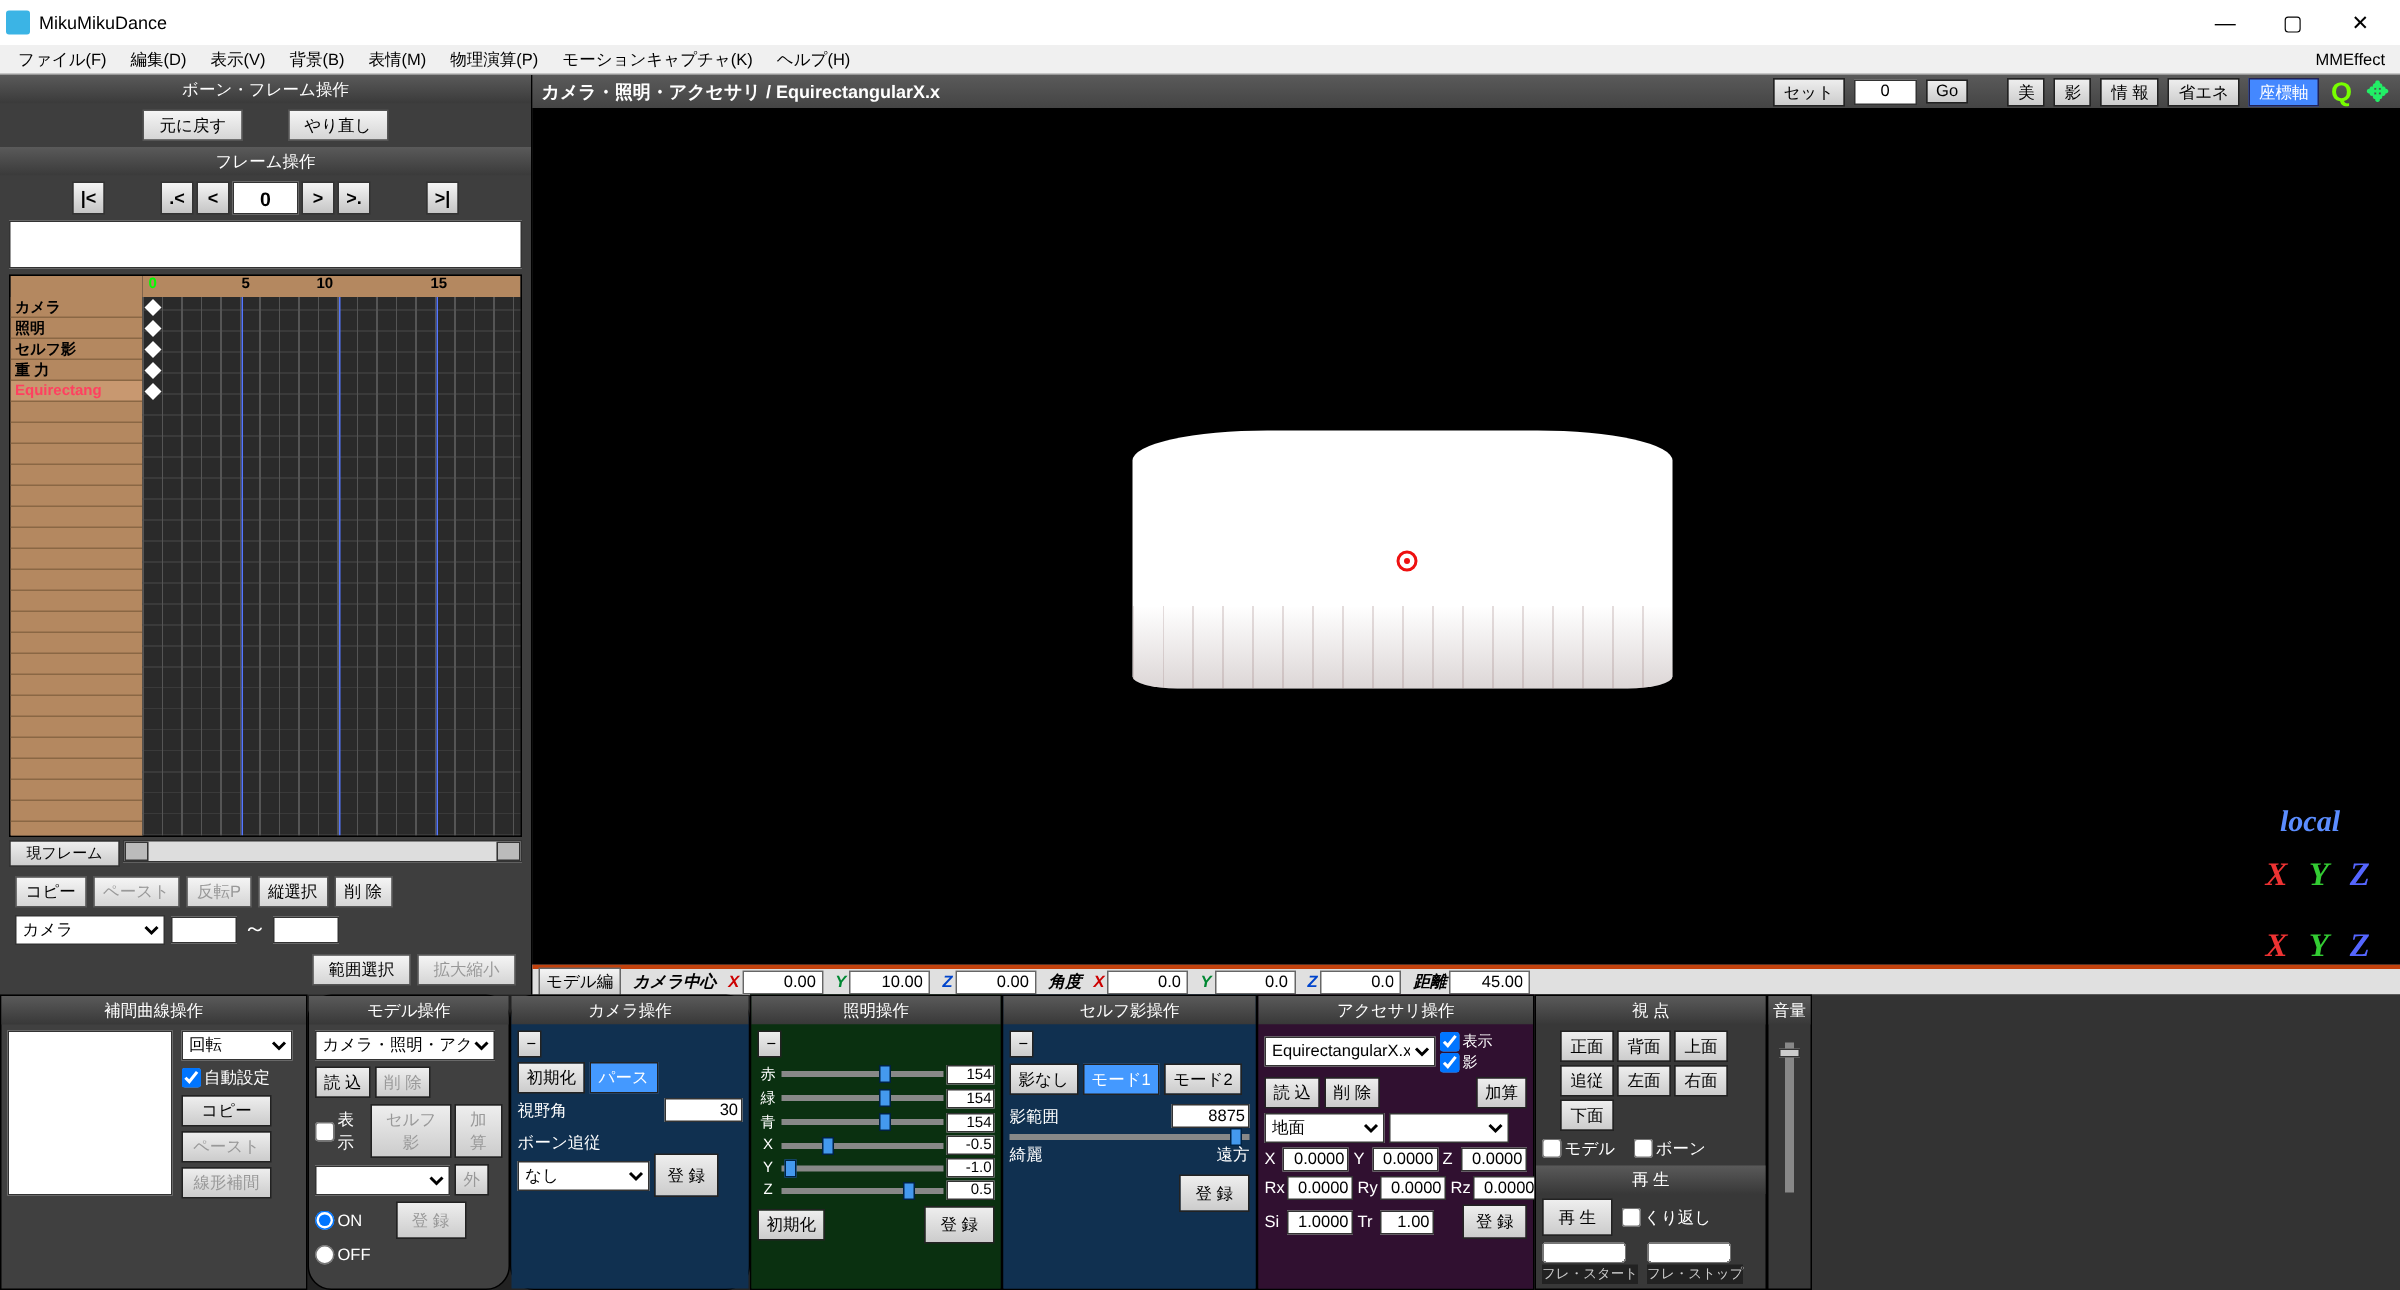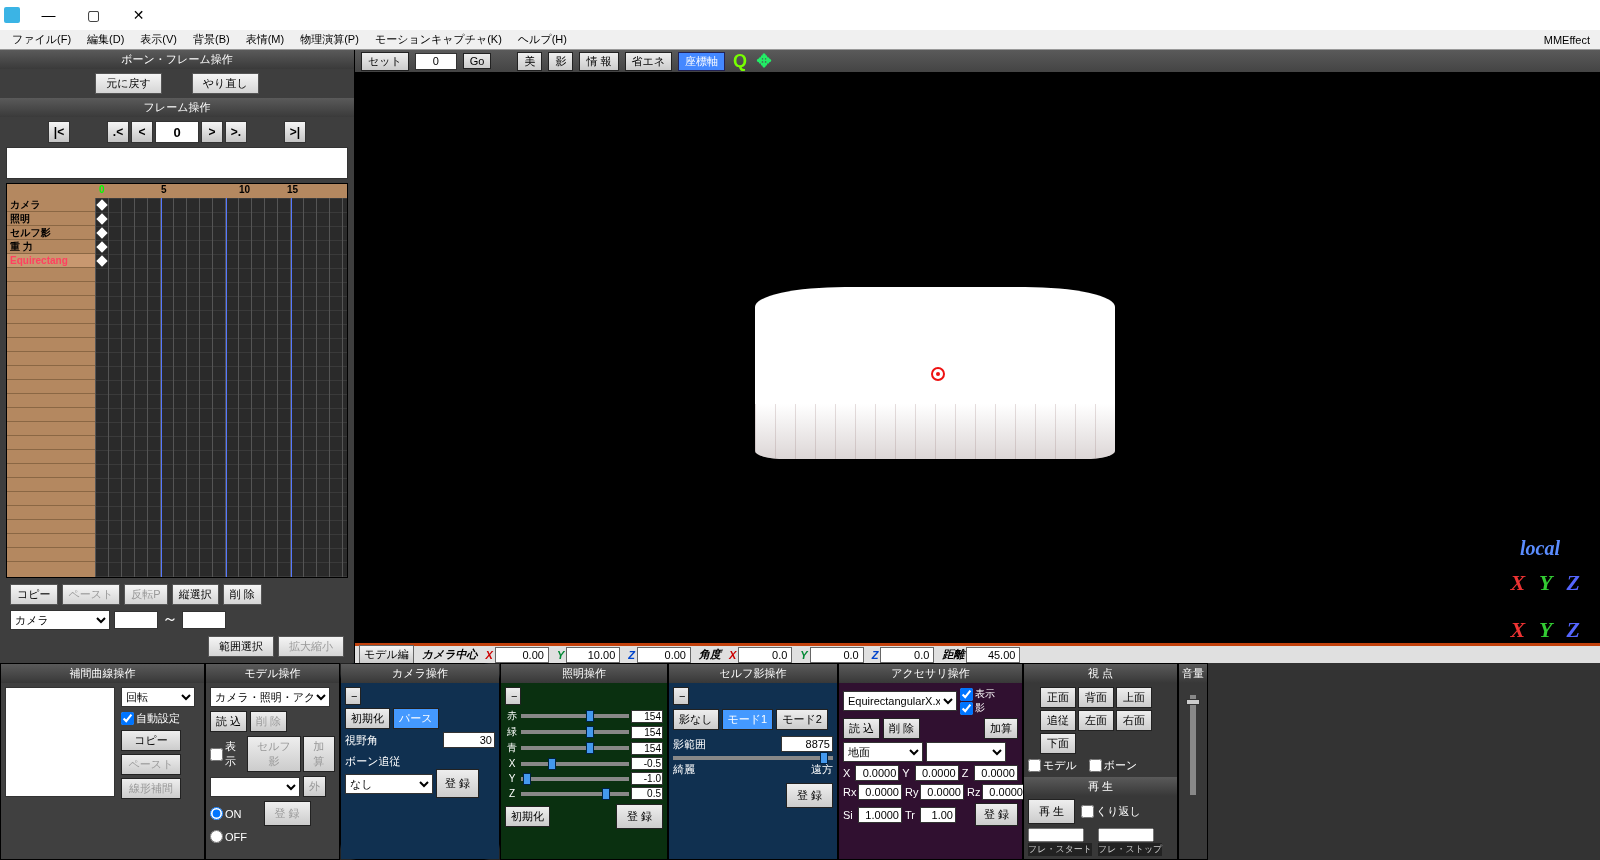--- a/index.html
+++ b/index.html
@@ -96,21 +96,21 @@
 .bottom { height: 197px; display:flex; background:#222; }
 .panel { border:1px solid #000; background: #404040; display:flex; flex-direction:column; }
 .pan-header { background: linear-gradient(#5a5a5a,#383838); color:#fff; font-size:11px; text-align:center; padding:2px; }
 .pan-body { padding:4px; font-size:11px; color:#fff; flex:1; }
 
 .p-curve { width:205px; }
 .curve-box { width:110px; height:110px; background:#fff; border:1px solid #333; float:left; margin-right:6px; }
 .curve-ctrl { font-size:11px; }
 .chk { display:flex; align-items:center; gap:2px; margin:4px 0; }
 
-.p-model { width:135px; }
+.p-model { width:135px;border-radius:16px; }
 .p-camera { width:160px; background:#103050;border-radius:16px; }
 .p-camera .pan-body { background:#103050; }
 .p-light { width:168px; background:#0a3010; }
 .p-light .pan-body { background:#0a3010; }
 .p-shadow { width:170px; background:#103050; }
 .p-shadow .pan-body { background:#103050; }
 .p-acc { width:185px; background:#301030; }
 .p-acc .pan-body { background:#301030; }
 .p-view { width:155px; background:#383838; }
 .p-vol { width:30px; background:#383838; }
@@ -133,20 +133,21 @@
 .play-track input { width:56px; height:14px; font-size:10px; }
 
 .vol-slider { width:6px; height:100px; background:#888; margin: 10px auto; position:relative; }
 .vol-thumb { position:absolute; left:-4px; top:4px; width:14px; height:6px; background:#ccc; border:1px solid #333; }
 </style>
 </head>
 <body>
 
 <div class="titlebar">
   <div class="app-icon"></div>
+  <div class="title-text">MikuMikuDance</div>
   <div class="win-btn">—</div>
   <div class="win-btn">▢</div>
   <div class="win-btn">✕</div>
 </div>
 
 <div class="menubar">
   <div class="menu-item">ファイル(F)</div>
   <div class="menu-item">編集(D)</div>
   <div class="menu-item">表示(V)</div>
   <div class="menu-item">背景(B)</div>
@@ -204,35 +205,39 @@
           <div class="track-row filled"></div>
           <div class="track-row filled"></div>
           <div class="track-row filled"></div>
           <div class="track-row filled"></div>
           <div class="track-row filled"></div>
       </div>
       <div class="track-grid">
         <div class="grid-ruler">
           <span class="ruler-tick" style="left:4px; color:#0f0">0</span>
           <span class="ruler-tick" style="left:66px">5</span>
-          <span class="ruler-tick" style="left:144px">10</span>
+          <span class="ruler-tick" style="left:116px">10</span>
           <span class="ruler-tick" style="left:192px">15</span>
         </div>
         <div class="grid-body">
           <div class="vline-blue" style="left:66px"></div>
           <div class="vline-blue" style="left:131px"></div>
           <div class="vline-blue" style="left:196px"></div>
           <div class="key-diamond" style="left:3px; top:3px"></div>
           <div class="key-diamond" style="left:3px; top:17px"></div>
           <div class="key-diamond" style="left:3px; top:31px"></div>
           <div class="key-diamond" style="left:3px; top:45px"></div>
           <div class="key-diamond" style="left:3px; top:59px"></div>
         </div>
       </div>
     </div>
+    <div class="hs-wrap">
+      <button class="hs-cur">現フレーム</button>
+      <div class="hs-bar"></div>
+    </div>
 
     <div class="edit-row">
       <button class="btn-3d">コピー</button>
       <button class="btn-3d" disabled="">ペースト</button>
       <button class="btn-3d" disabled="">反転P</button>
       <button class="btn-3d">縦選択</button>
       <button class="btn-3d">削 除</button>
     </div>
     <div class="range-row">
       <select class="sel-combo" style="width:100px"><option>カメラ</option></select>
@@ -241,20 +246,21 @@
       <input class="mini-input" style="">
     </div>
     <div class="range-row" style="padding-top:0; justify-content:flex-end;">
       <button class="btn-3d">範囲選択</button>
       <button class="btn-3d" disabled="">拡大縮小</button>
     </div>
   </div>
 
   <div class="right-area">
     <div class="vp-header">
+      <span class="path">カメラ・照明・アクセサリ  /  EquirectangularX.x</span>
       <button class="hdr-btn">セット</button>
       <input class="hdr-num" value="0" style="">
       <button class="hdr-btn">Go</button>
       <span style="width:14px"></span>
       <button class="hdr-btn">美</button>
       <button class="hdr-btn">影</button>
       <button class="hdr-btn">情 報</button>
       <button class="hdr-btn">省エネ</button>
       <button class="hdr-btn blue">座標軸</button>
       <span class="icon-col" style="color:#7f0;font-size:18px;font-weight:bold;">Q</span>

